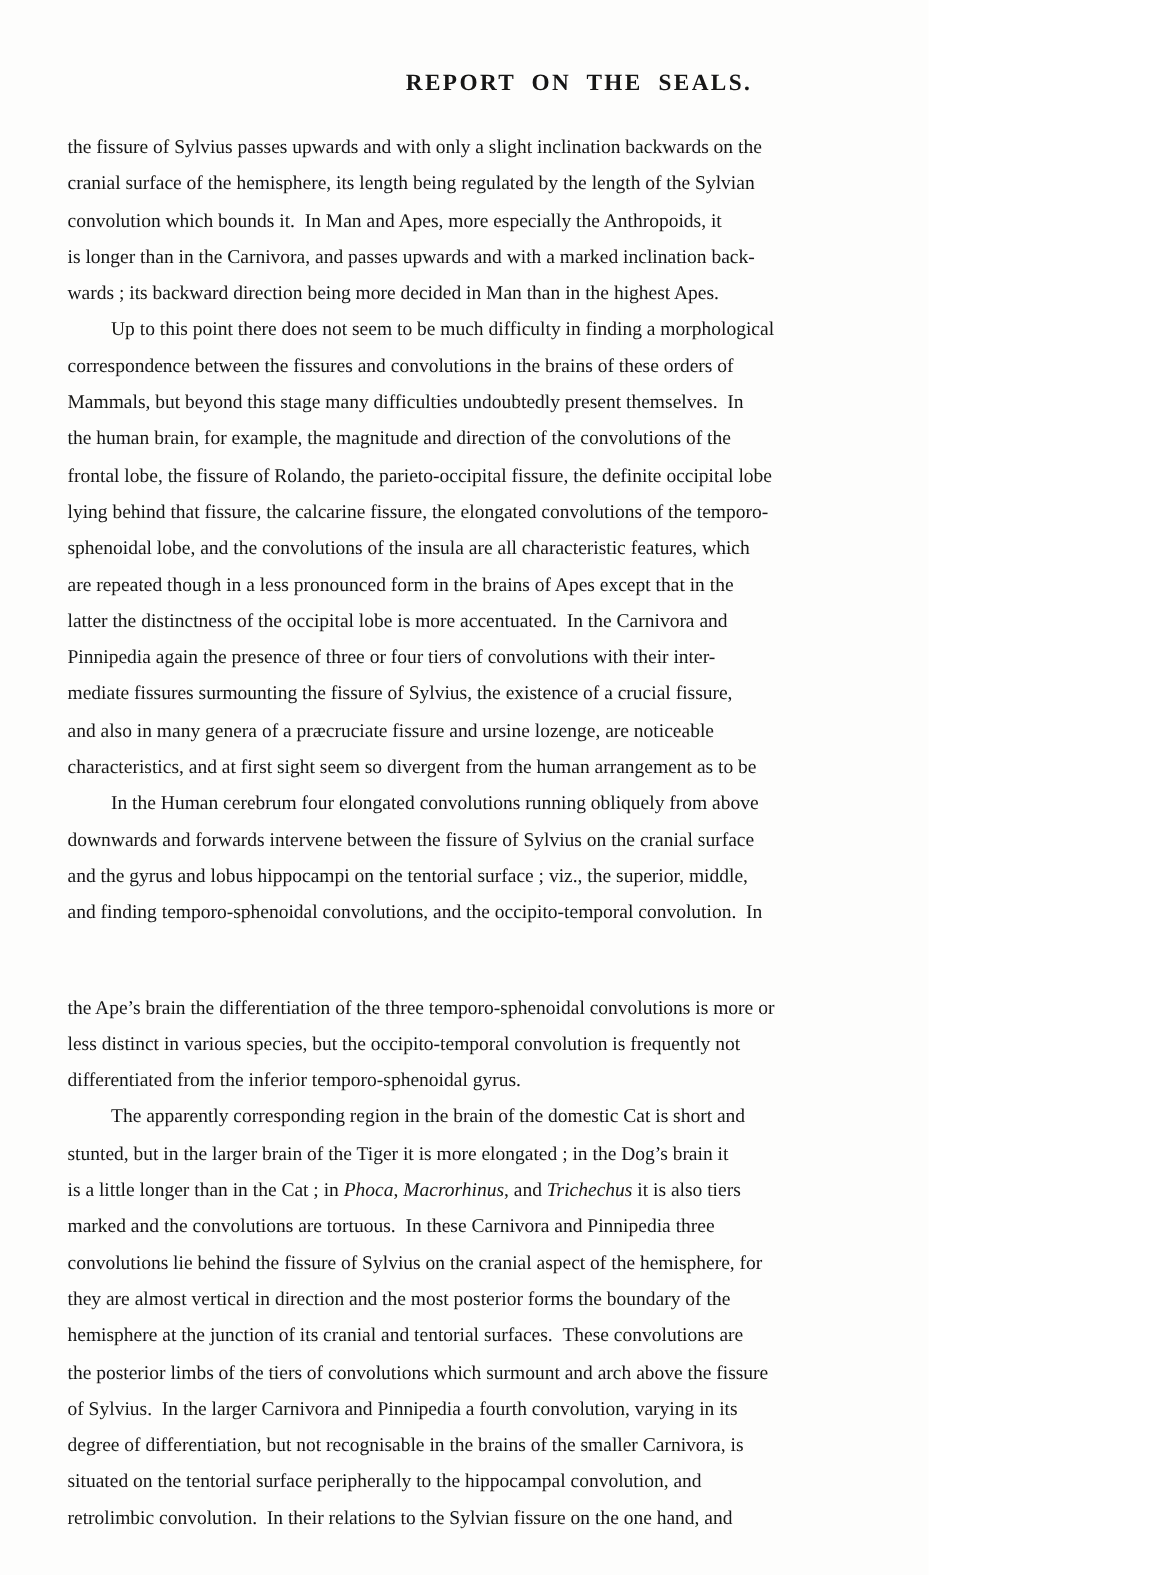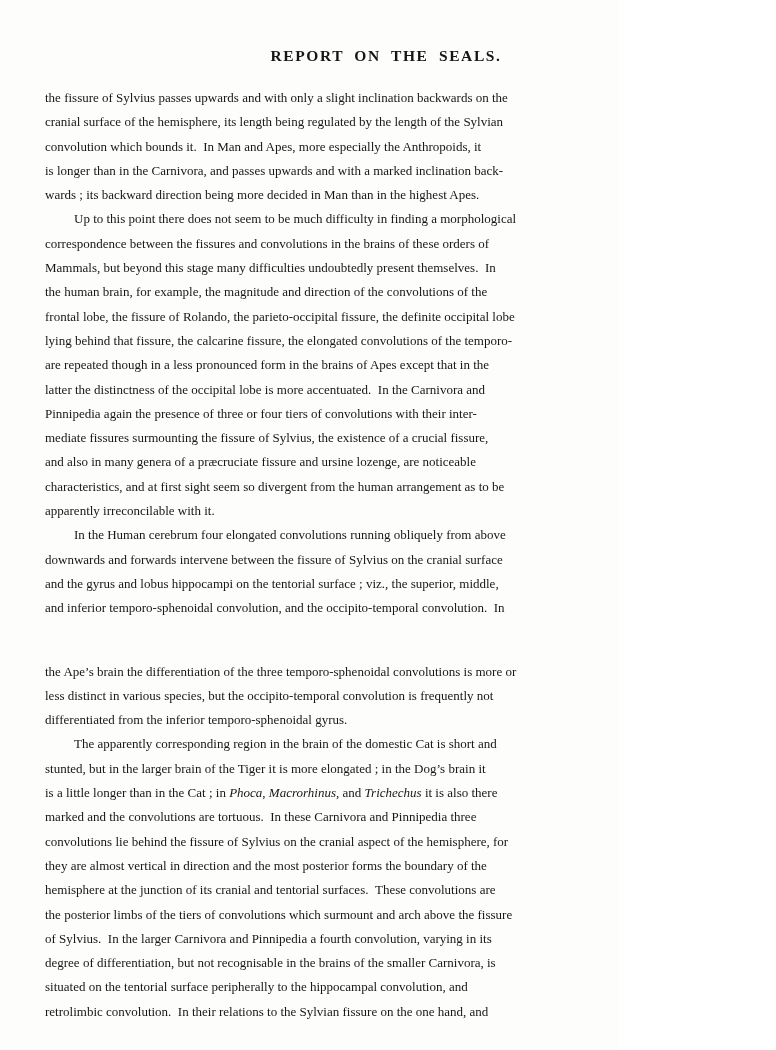--- a/index.html
+++ b/index.html
@@ -74,43 +74,43 @@
       <div class="bl pl">wards ; its backward direction being more decided in Man than in the highest Apes.</div>
     </div>
 
     <div class="para">
       <div class="bl ind" style="word-spacing: 0px;">Up to this point there does not seem to be much difficulty in finding a morphological</div>
       <div class="bl" style="word-spacing: 0px;">correspondence between the fissures and convolutions in the brains of these orders of</div>
       <div class="bl" style="word-spacing: 0px;">Mammals, but beyond this stage many difficulties undoubtedly present themselves. In</div>
       <div class="bl" style="word-spacing: 0px;">the human brain, for example, the magnitude and direction of the convolutions of the</div>
       <div class="bl" style="word-spacing: 0px;">frontal lobe, the fissure of Rolando, the parieto-occipital fissure, the definite occipital lobe</div>
       <div class="bl" style="word-spacing: 0px;">lying behind that fissure, the calcarine fissure, the elongated convolutions of the temporo-</div>
+      <div class="bl" style="word-spacing: 0px;">sphenoidal lobe, and the convolutions of the insula are all characteristic features, which</div>
       <div class="bl" style="word-spacing: 0px;">are repeated though in a less pronounced form in the brains of Apes except that in the</div>
       <div class="bl" style="word-spacing: 0px;">latter the distinctness of the occipital lobe is more accentuated. In the Carnivora and</div>
       <div class="bl" style="word-spacing: 0px;">Pinnipedia again the presence of three or four tiers of convolutions with their inter-</div>
       <div class="bl" style="word-spacing: 0px;">mediate fissures surmounting the fissure of Sylvius, the existence of a crucial fissure,</div>
       <div class="bl" style="word-spacing: 0px;">and also in many genera of a præcruciate fissure and ursine lozenge, are noticeable</div>
       <div class="bl" style="word-spacing: 0px;">characteristics, and at first sight seem so divergent from the human arrangement as to be</div>
-      <div class="bl pl">apparently irreconcilable with it.</div>
     </div>
 
     <div class="para">
       <div class="bl ind" style="word-spacing: 0px;">In the Human cerebrum four elongated convolutions running obliquely from above</div>
       <div class="bl" style="word-spacing: 0px;">downwards and forwards intervene between the fissure of Sylvius on the cranial surface</div>
       <div class="bl" style="word-spacing: 0px;">and the gyrus and lobus hippocampi on the tentorial surface ; viz., the superior, middle,</div>
-      <div class="bl" style="word-spacing: 0px;">and inferior temporo-sphenoidal convolution, and the occipito-temporal convolution. In</div>
+      <div class="bl" style="word-spacing: 0px;">and finding temporo-sphenoidal convolutions, and the occipito-temporal convolution. In</div>
       <div class="bl" style="word-spacing: 0px; margin-top: 39px;">the Ape’s brain the differentiation of the three temporo-sphenoidal convolutions is more or</div>
       <div class="bl" style="word-spacing: 0px;">less distinct in various species, but the occipito-temporal convolution is frequently not</div>
       <div class="bl pl">differentiated from the inferior temporo-sphenoidal gyrus.</div>
     </div>
 
     <div class="para">
       <div class="bl ind" style="word-spacing: 0px;">The apparently corresponding region in the brain of the domestic Cat is short and</div>
       <div class="bl" style="word-spacing: 0px;">stunted, but in the larger brain of the Tiger it is more elongated ; in the Dog’s brain it</div>
-      <div class="bl" style="word-spacing: 0px;"><span>is a little longer than in the Cat ; in </span><i>Phoca</i><span>, </span><i>Macrorhinus</i><span>, and </span><i>Trichechus</i><span> it is also there</span></div>
+      <div class="bl" style="word-spacing: 0px;"><span>is a little longer than in the Cat ; in </span><i>Phoca</i><span>, </span><i>Macrorhinus</i><span>, and </span><i>Trichechus</i><span> it is also tiers</span></div>
       <div class="bl" style="word-spacing: 0px;">marked and the convolutions are tortuous. In these Carnivora and Pinnipedia three</div>
       <div class="bl" style="word-spacing: 0px;">convolutions lie behind the fissure of Sylvius on the cranial aspect of the hemisphere, for</div>
       <div class="bl" style="word-spacing: 0px;">they are almost vertical in direction and the most posterior forms the boundary of the</div>
       <div class="bl" style="word-spacing: 0px;">hemisphere at the junction of its cranial and tentorial surfaces. These convolutions are</div>
       <div class="bl" style="word-spacing: 0px;">the posterior limbs of the tiers of convolutions which surmount and arch above the fissure</div>
       <div class="bl" style="word-spacing: 0px;">of Sylvius. In the larger Carnivora and Pinnipedia a fourth convolution, varying in its</div>
       <div class="bl" style="word-spacing: 0px;">degree of differentiation, but not recognisable in the brains of the smaller Carnivora, is</div>
       <div class="bl" style="word-spacing: 0px;">situated on the tentorial surface peripherally to the hippocampal convolution, and</div>
       <div class="bl" style="word-spacing: 0px;">retrolimbic convolution. In their relations to the Sylvian fissure on the one hand, and</div>
     </div>

